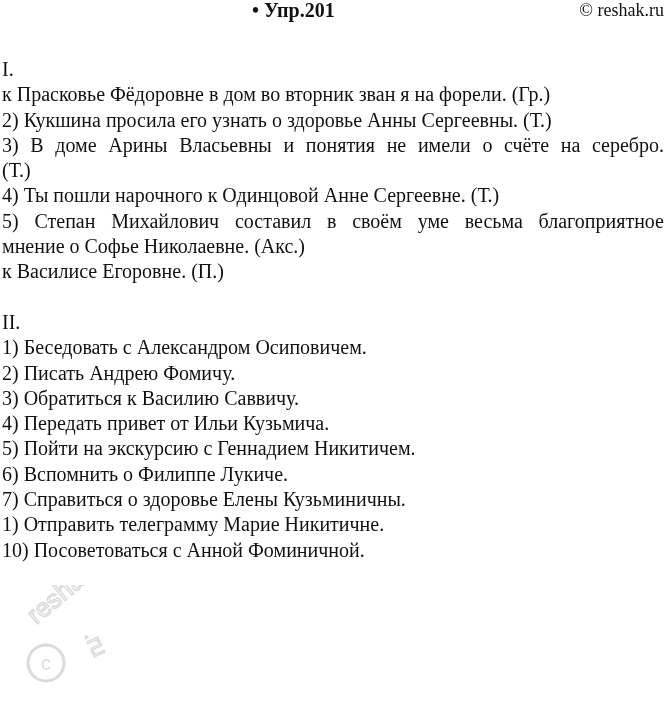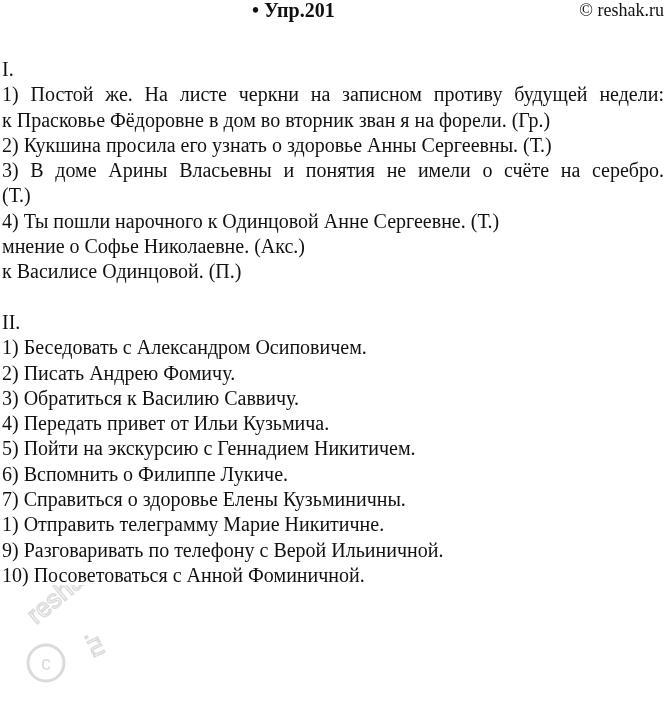--- a/index.html
+++ b/index.html
@@ -73,43 +73,42 @@
 <body>
 
 <div class="header">
   <span class="header-title">• Упр.201</span>
   <span class="header-copy">© reshak.ru</span>
 </div>
 
 <div class="content">
   <div>
     <span class="line">I.</span>
-    <span class="justify">1) Постой же. На листе черкни на записном противу будущей недели:</span>
     <span class="line">к Прасковье Фёдоровне в дом во вторник зван я на форели. (Гр.)</span>
     <span class="line">2) Кукшина просила его узнать о здоровье Анны Сергеевны. (Т.)</span>
     <span class="justify">3) В доме Арины Власьевны и понятия не имели о счёте на серебро.</span>
     <span class="line">(Т.)</span>
     <span class="line">4) Ты пошли нарочного к Одинцовой Анне Сергеевне. (Т.)</span>
+    <span class="justify">5) Степан Михайлович составил в своём уме весьма благоприятное</span>
     <span class="line">мнение о Софье Николаевне. (Акс.)</span>
-    <span class="line">к Василисе Одинцовой. (П.)</span>
+    <span class="line">к Василисе Егоровне. (П.)</span>
   </div>
 
   <div class="blank"></div>
 
   <div>
     <span class="line">II.</span>
     <span class="line">1) Беседовать с Александром Осиповичем.</span>
     <span class="line">2) Писать Андрею Фомичу.</span>
     <span class="line">3) Обратиться к Василию Саввичу.</span>
     <span class="line">4) Передать привет от Ильи Кузьмича.</span>
     <span class="line">5) Пойти на экскурсию с Геннадием Никитичем.</span>
     <span class="line">6) Вспомнить о Филиппе Лукиче.</span>
     <span class="line">7) Справиться о здоровье Елены Кузьминичны.</span>
     <span class="line">1) Отправить телеграмму Марие Никитичне.</span>
-    <span class="line">9) Разговаривать по телефону с Верой Ильиничной.</span>
     <span class="line">10) Посоветоваться с Анной Фоминичной.</span>
   </div>
 </div>
 
 <svg class="watermark" viewBox="0 0 120 120">
   <circle cx="32" cy="78" r="18" fill="none" stroke="#999" stroke-width="3"></circle>
   <text x="32" y="85" text-anchor="middle" font-size="20" fill="#999" font-family="Liberation Sans, sans-serif">c</text>
   <text x="0" y="0" transform="translate(22,40) rotate(-40)" font-size="26" fill="none" stroke="#999" stroke-width="1.5" font-family="Liberation Sans, sans-serif">reshak</text>
   <text x="0" y="0" transform="translate(70,50) rotate(65)" font-size="22" fill="none" stroke="#999" stroke-width="1.5" font-family="Liberation Sans, sans-serif">.ru</text>
 </svg>

